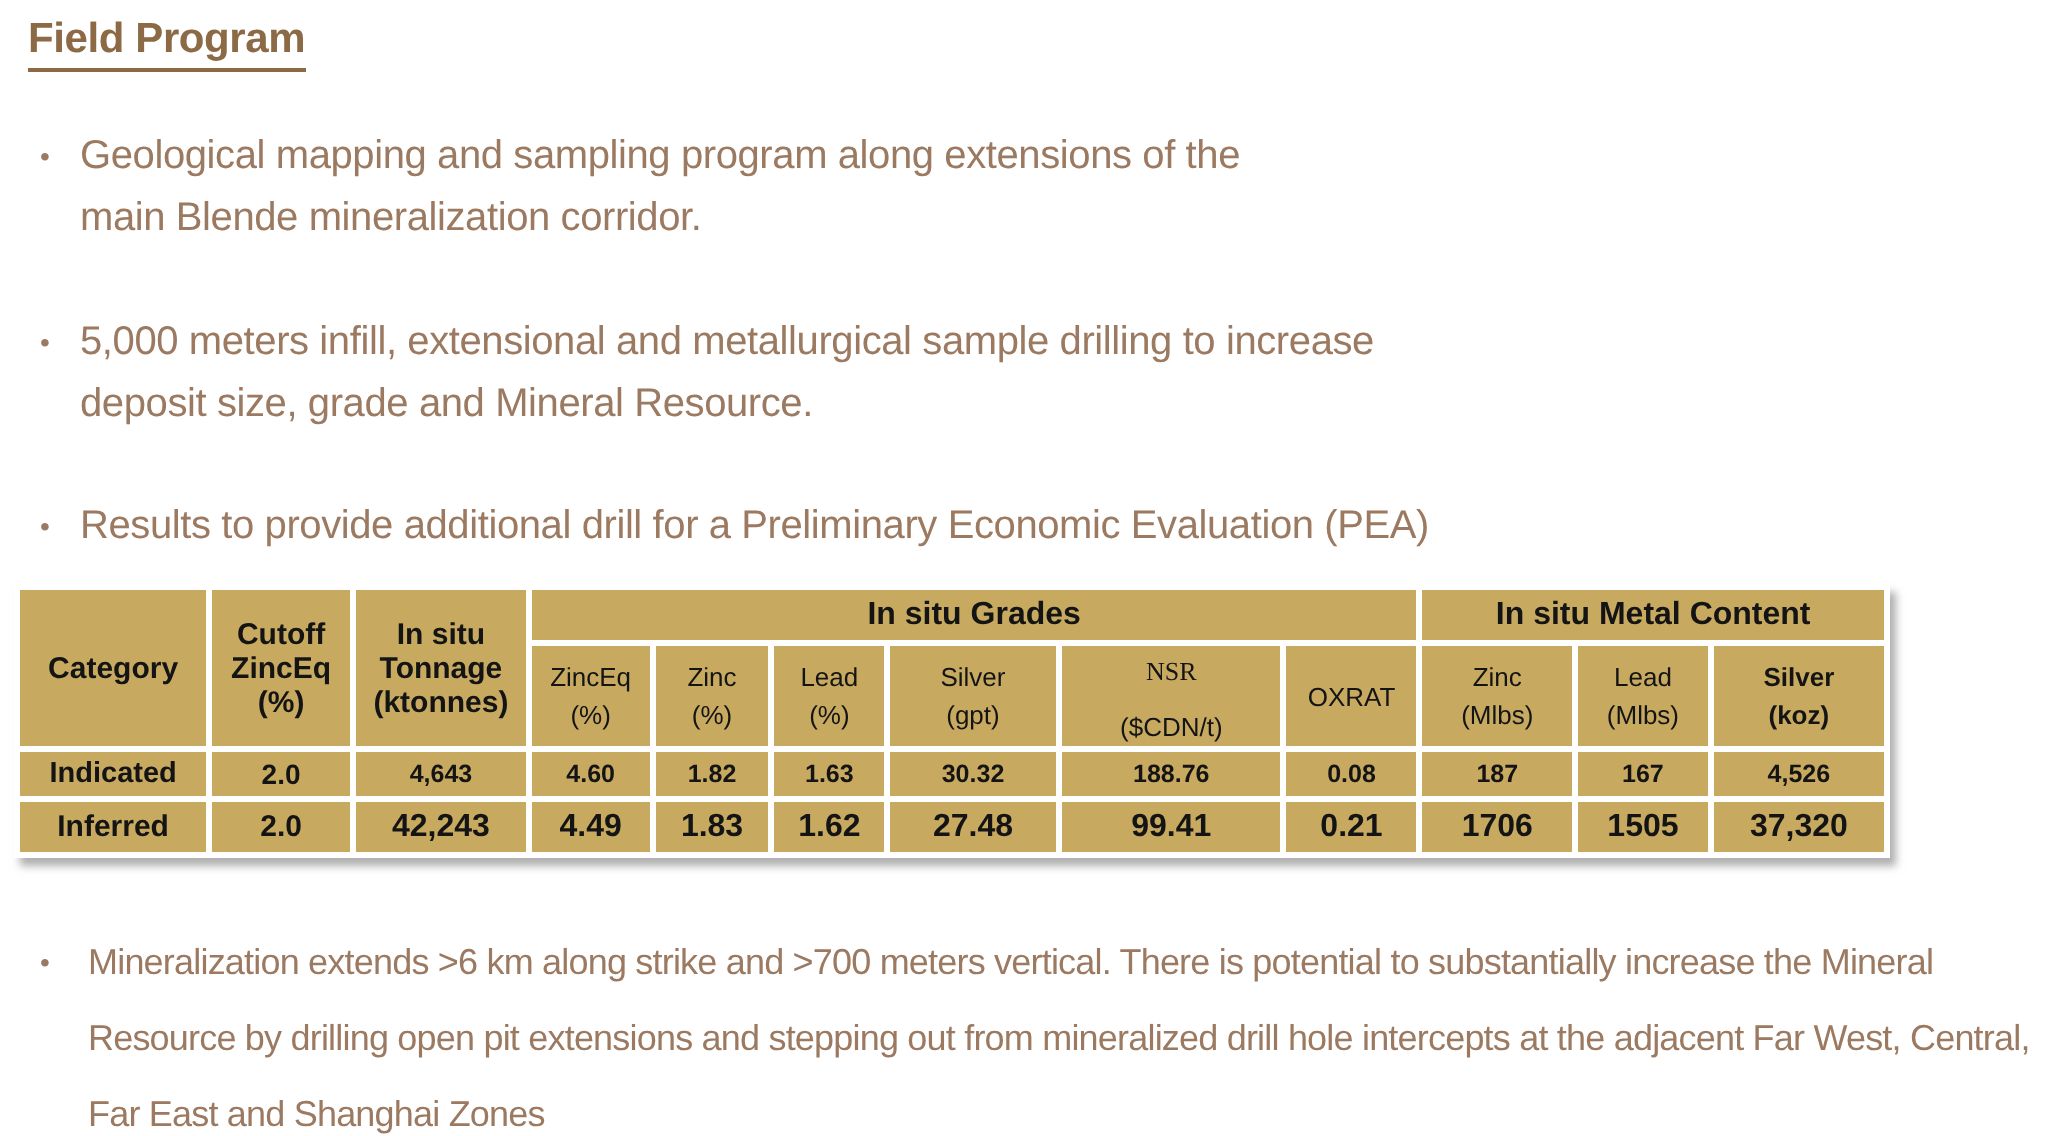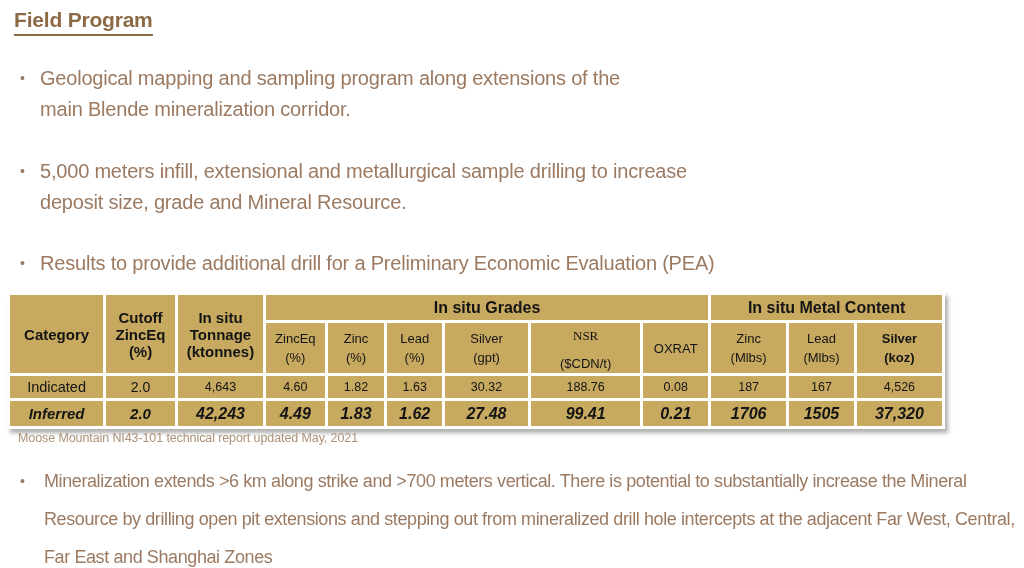--- a/index.html
+++ b/index.html
@@ -94,22 +94,22 @@
     font-weight: normal;
     vertical-align: top;
     padding-top: 5px;
   }
   th.subhead .sh-label, th.subhead .sh-unit { line-height: 19px; }
   th.subhead.nsr .sh-label { margin-top: 3px; font-family: Liberation Serif, serif; }
   th.subhead.nsr .sh-unit { margin-top: 9px; }
   th.subhead.bold-col { font-weight: bold; }
 
   tr.r-ind { height: 22px; }
-  tr.r-inf { height: 25px; font-style: italic; }
-  tr.r-ind td { font-size: 12.5px; font-weight: normal; }
+  tr.r-inf { height: 25px; }
+  tr.r-ind td { font-size: 12.5px; font-weight: bold; }
   tr.r-ind td.cat { font-size: 14.5px; }
   tr.r-ind td.cutoff { font-size: 14px; }
   tr.r-inf td { font-size: 16px; font-weight: bold; }
   tr.r-inf td.cat { font-size: 15px; }
   tr.r-inf td.cutoff { font-size: 15px; }
 
   
   .footnote {
     position: absolute;
     top: 431px;
@@ -228,20 +228,19 @@
         <td>99.41</td>
         <td>0.21</td>
         <td>1706</td>
         <td>1505</td>
         <td>37,320</td>
       </tr>
     </tbody>
       </table>
   </div>
 
-  <div class="footnote">Moose Mountain NI43-101 technical report updated May, 2021</div>
 
   <div class="bullet bullet4">
     <span class="marker">•</span>
     <div class="btext">Mineralization extends &gt;6 km along strike and &gt;700 meters vertical. There is potential to substantially increase the Mineral Resource by drilling open pit extensions and stepping out from mineralized drill hole intercepts at the adjacent Far West, Central, Far East and Shanghai Zones</div>
   </div>
 
 </div>
 
 </body></html>

